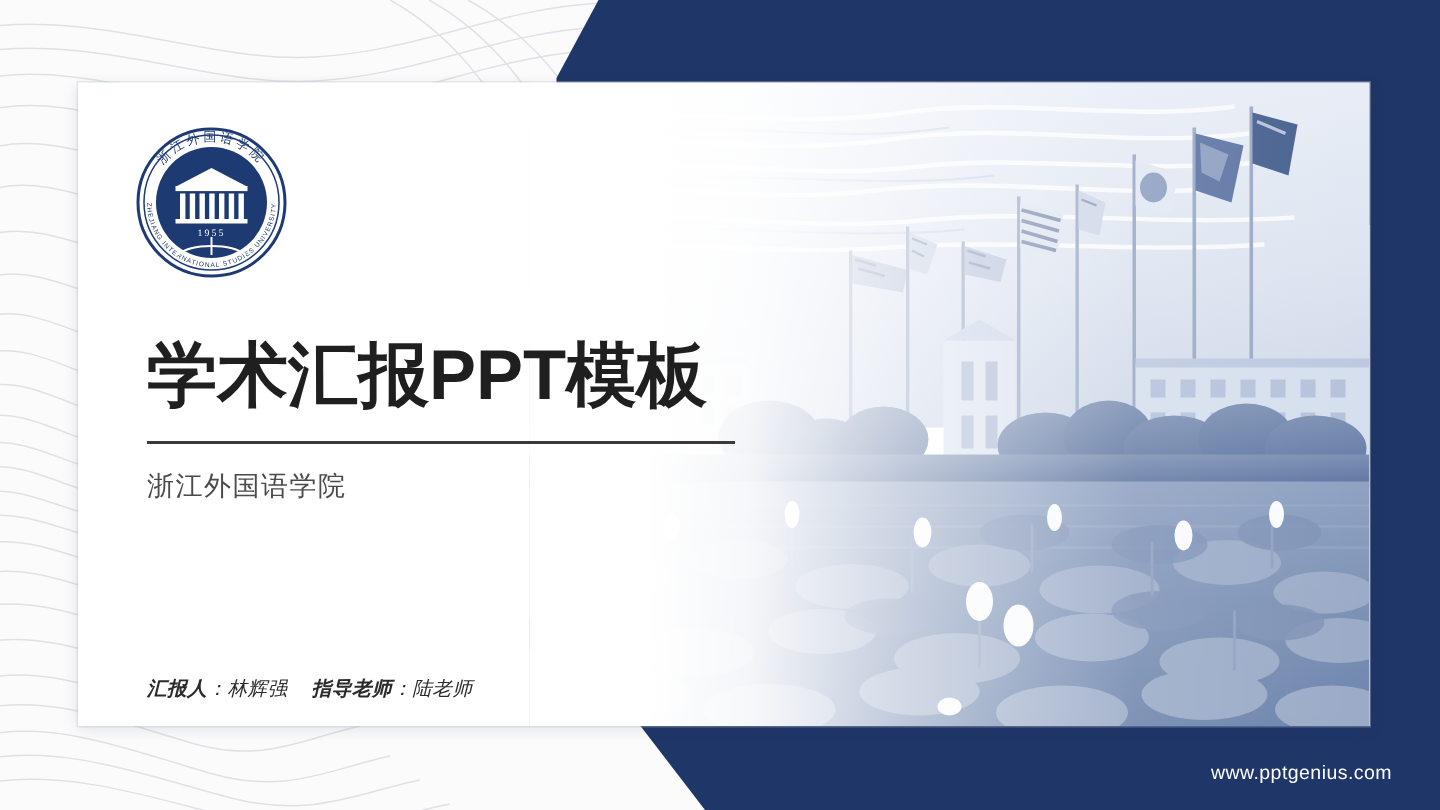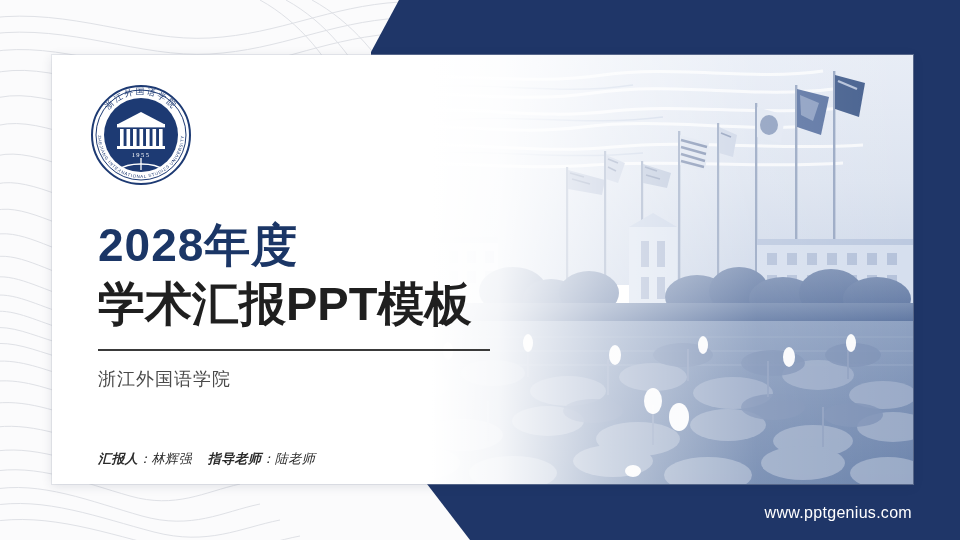--- a/index.html
+++ b/index.html
@@ -62,22 +62,22 @@
   .presenter{
     position:absolute;left:98px;top:450px;z-index:4;
     font-size:13px;color:#2b2b2b;white-space:nowrap;letter-spacing:.4px;font-style:italic;
   }
   .presenter .lbl{font-weight:bold;}
   .presenter .val{font-weight:normal;}
   .presenter .gap{display:inline-block;width:16px;}
 
   
   .watermark{
-    position:absolute;right:48px;bottom:18px;z-index:5;
-    font-size:16px;color:#ffffff;letter-spacing:.3px;
+    position:absolute;right:32px;bottom:18px;z-index:5;
+    font-size:13px;color:#ffffff;letter-spacing:.3px;
   }
 </style>
 </head>
 <body>
 
 <div class="slide">
 
   <div class="bg-texture">
     <svg viewBox="0 0 960 540" xmlns="http://www.w3.org/2000/svg" aria-hidden="true">
       <rect x="0" y="0" width="960" height="540" fill="#fbfbfc"></rect>
@@ -366,21 +366,20 @@
       </g>
       <text x="53" y="75" font-size="6.5" fill="#ffffff" text-anchor="middle" font-family="'Liberation Serif',serif" letter-spacing="1.4">1955</text>
       <g stroke="#ffffff" stroke-width="1.3" fill="none">
         <path d="M53 76 V 88"></path>
         <path d="M30 88 C 40 80, 66 80, 76 88"></path>
       </g>
     </svg>
   </div>
 
   <div class="textblock">
-    <div class="title-year">2028年度</div>
     <div class="title-main">学术汇报PPT模板</div>
     <div class="rule"></div>
     <div class="subtitle">浙江外国语学院</div>
   </div>
 
   <div class="presenter">
     <span class="lbl">汇报人</span><span class="val">：</span><span class="val">林辉强</span><span class="gap"></span><span class="lbl">指导老师</span><span class="val">：</span><span class="val">陆老师</span>
   </div>
 
   <div class="watermark">www.pptgenius.com</div>

